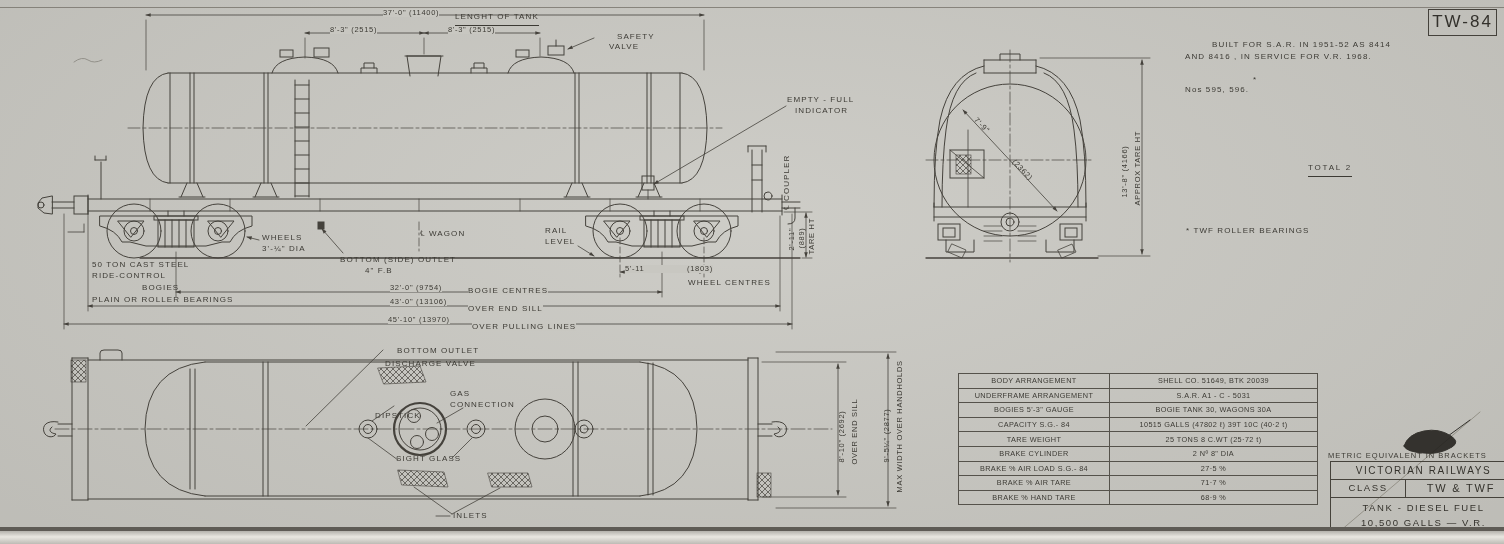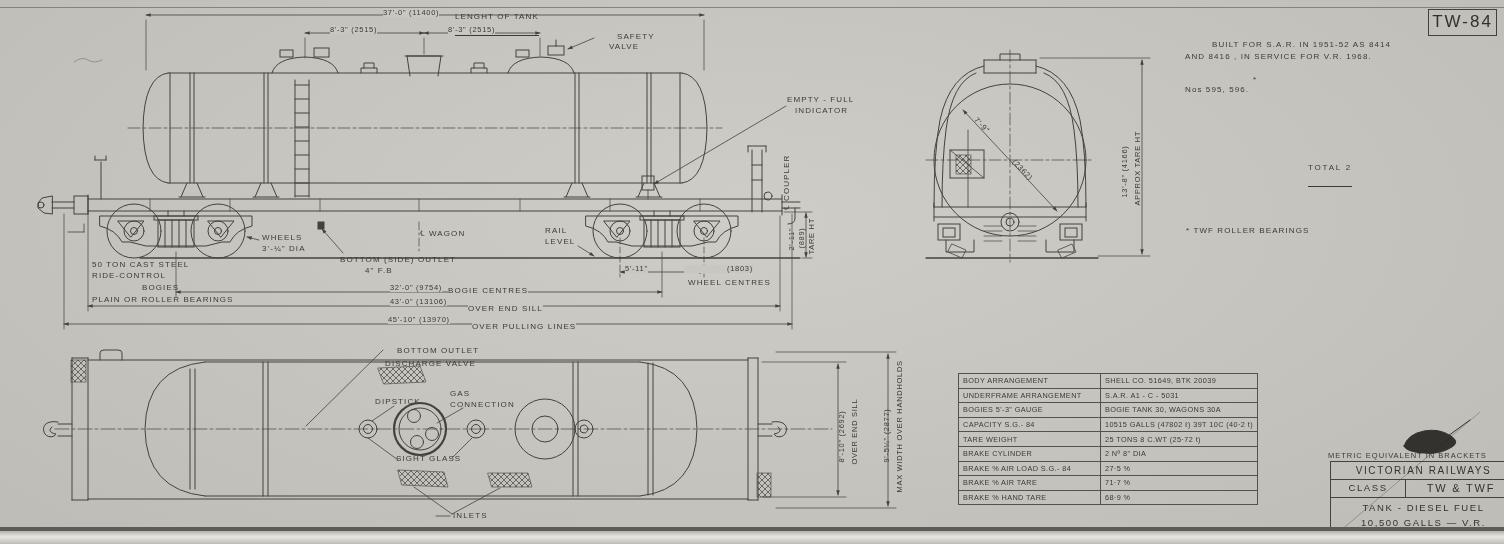--- a/index.html
+++ b/index.html
@@ -11,24 +11,24 @@
   }
   .top-rule{position:absolute;left:0;right:0;top:7px;height:1px;background:#716e66;opacity:.75;}
   .edge-dark{position:absolute;left:0;right:0;top:527px;height:4px;background:#5e5b55;}
   .edge-light{position:absolute;left:0;right:0;top:531px;height:13px;
     background:linear-gradient(#b4b2ac,#e9e7e1 45%,#bdbbb5);}
   svg{position:absolute;left:0;top:0;}
   .t{position:absolute;font-size:8px;letter-spacing:1.1px;color:#3c3a34;white-space:nowrap;line-height:1;}
   .dim{font-size:7.5px;letter-spacing:.7px;}
   .rot{transform:rotate(-90deg);transform-origin:left bottom;}
   .rot45{transform:rotate(46deg);transform-origin:left top;}
-  .ul{border-bottom:1px solid #3c3a34;padding-bottom:14px;}
+  .ul{border-bottom:1px solid #3c3a34;padding-bottom:4px;}
   .dwgno{position:absolute;left:1428px;top:9px;width:69px;height:27px;border:1.6px solid #44413b;
     box-sizing:border-box;text-align:center;font-size:17px;letter-spacing:2px;color:#33312c;line-height:24px;}
-  table.spec{position:absolute;left:958px;top:373px;width:300px;border-collapse:collapse;}
+  table.spec{position:absolute;left:958px;top:373px;width:360px;border-collapse:collapse;text-align:center;}
   table.spec td{border:1px solid #55524b;font-size:7.3px;letter-spacing:.4px;color:#3c3a34;
     padding:1px 4px;height:11.6px;white-space:nowrap;overflow:hidden;}
   table.spec td.c1{width:142px;}
   .metric-note{position:absolute;left:1328px;top:451px;font-size:7.5px;letter-spacing:1px;color:#3c3a34;}
   .tblock{position:absolute;left:1330px;top:461px;width:187px;height:68px;border:1.4px solid #45423b;
     box-sizing:border-box;color:#34322c;}
   .tb-company{height:17px;line-height:17px;border-bottom:1.2px solid #45423b;text-align:center;
     font-size:10px;letter-spacing:1.6px;}
   .tb-mid{display:flex;height:17px;border-bottom:1.2px solid #45423b;}
   .tb-class{width:74px;border-right:1.2px solid #45423b;text-align:center;line-height:16px;
@@ -268,44 +268,44 @@
   <span class="t" style="left:262px;top:234px;">WHEELS</span>
   <span class="t" style="left:262px;top:245px;">3'-¼" DIA</span>
   <span class="t" style="left:92px;top:261px;">50 TON CAST STEEL</span>
   <span class="t" style="left:92px;top:272px;">RIDE-CONTROL</span>
   <span class="t" style="left:142px;top:284px;">BOGIES</span>
   <span class="t" style="left:92px;top:296px;">PLAIN OR ROLLER BEARINGS</span>
   <span class="t" style="left:340px;top:256px;">BOTTOM (SIDE) OUTLET</span>
   <span class="t" style="left:365px;top:267px;">4" F.B</span>
 
   <span class="t dim" style="left:625px;top:265px;background:#c8c7c1;">5'-11"</span>
-  <span class="t dim" style="left:684px;top:265px;background:#c8c7c1;padding-left:43px;">(1803)</span>
+  <span class="t dim" style="left:644px;top:265px;background:#c8c7c1;padding-left:43px;">(1803)</span>
   <span class="t" style="left:688px;top:279px;">WHEEL CENTRES</span>
   <span class="t dim" style="left:390px;top:284px;background:#c8c7c1;">32'-0" (9754)</span>
-  <span class="t" style="left:448px;top:287px;background:#c8c7c1;text-align:center;">BOGIE CENTRES</span>
+  <span class="t" style="left:468px;top:287px;background:#c8c7c1;text-align:center;">BOGIE CENTRES</span>
   <span class="t dim" style="left:390px;top:298px;background:#c8c7c1;">43'-0" (13106)</span>
   <span class="t" style="left:468px;top:305px;background:#c8c7c1;">OVER END SILL</span>
   <span class="t dim" style="left:388px;top:316px;background:#c8c7c1;">45'-10" (13970)</span>
   <span class="t" style="left:472px;top:323px;background:#c8c7c1;">OVER PULLING LINES</span>
 
   <span class="t dim rot45" style="left:978px;top:116px;">7'-9"</span>
   <span class="t dim rot45" style="left:1016px;top:158px;">(2362)</span>
   <span class="t dim rot" style="left:1128px;top:190px;">13'-8" (4166)</span>
   <span class="t dim rot" style="left:1141px;top:198px;">APPROX TARE HT</span>
 
   <span class="t" style="left:1185px;top:41px;padding-left:27px;">BUILT FOR S.A.R. IN 1951-52 AS 8414</span>
   <span class="t" style="left:1185px;top:53px;">AND 8416 , IN SERVICE FOR V.R. 1968.</span>
   <span class="t" style="left:1185px;top:86px;">Nos 595, 596.</span>
   <span class="t" style="left:1253px;top:76px;">*</span>
   <span class="t ul" style="left:1308px;top:164px;letter-spacing:1.8px;">TOTAL 2</span>
   <span class="t" style="left:1186px;top:227px;">* TWF ROLLER BEARINGS</span>
 
   <span class="t" style="left:385px;top:336px;margin-top:24px;">DISCHARGE VALVE</span>
   <span class="t" style="left:385px;top:347px;padding-left:12px;">BOTTOM OUTLET</span>
-  <span class="t" style="left:357px;top:398px;padding-left:18px;">DIPSTICK</span>
+  <span class="t" style="left:357px;top:412px;padding-left:18px;">DIPSTICK</span>
   <span class="t" style="left:450px;top:390px;">GAS</span>
   <span class="t" style="left:450px;top:401px;">CONNECTION</span>
   <span class="t" style="left:396px;top:455px;">SIGHT GLASS</span>
   <span class="t" style="left:453px;top:512px;">INLETS</span>
   <span class="t dim rot" style="left:845px;top:455px;">8'-10" (2692)</span>
   <span class="t dim rot" style="left:858px;top:457px;">OVER END SILL</span>
   <span class="t dim rot" style="left:890px;top:455px;">9'-5¼" (2877)</span>
   <span class="t dim rot" style="left:903px;top:485px;">MAX WIDTH OVER HANDHOLDS</span>
 
   <div class="dwgno">TW-84</div>

